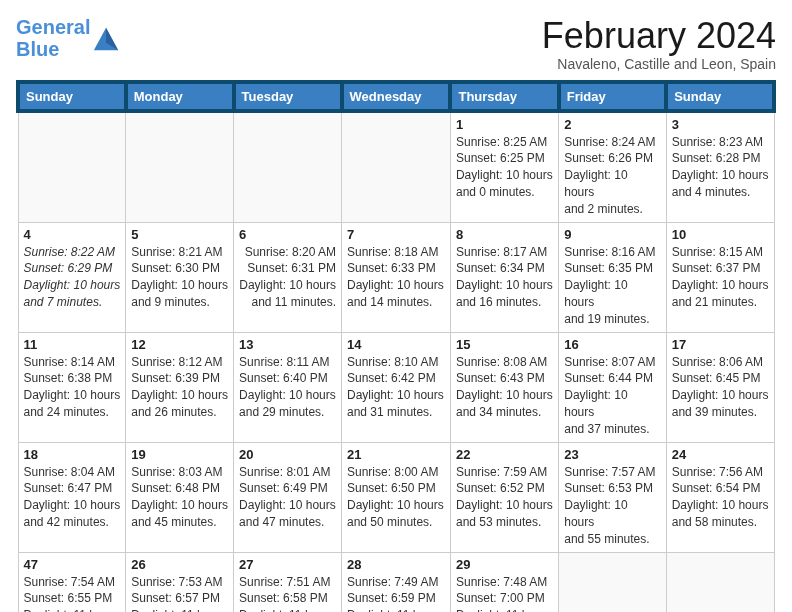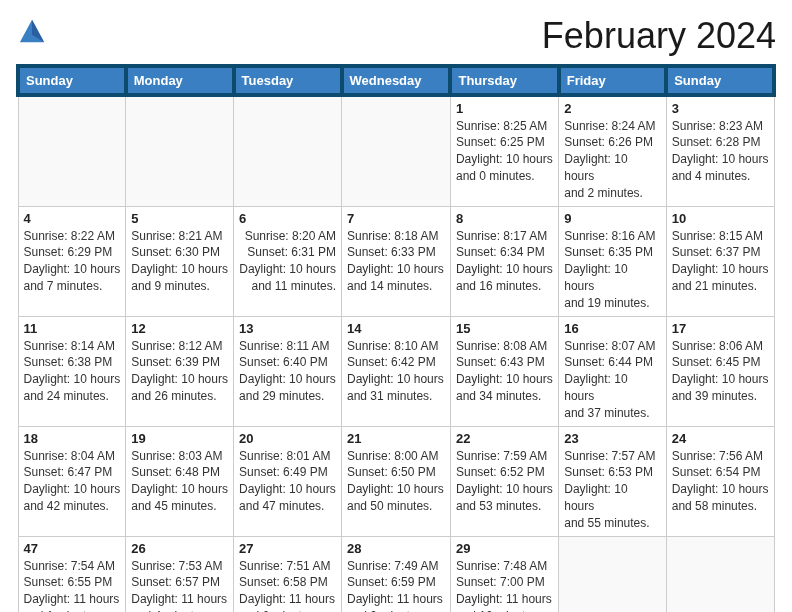--- a/index.html
+++ b/index.html
@@ -82,27 +82,34 @@
       font-size: 12px;
       line-height: 1.4;
       color: #333;
     }
   </style>
 </head>
 <body>
 
 <div class="header-logo">
   <div class="logo-area">
+    <div>
+      <div class="logo-text">
+        <span>General</span><br>
+        <span style="color:#4a90d9">Blue</span>
+      </div>
+    </div>
     <svg class="logo-icon" viewBox="0 0 30 30">
       <polygon points="2,28 15,4 28,28" fill="#3a7fc1"></polygon>
       <polygon points="15,4 28,28 15,20" fill="#2a5fa0"></polygon>
     </svg>
   </div>
   <div class="title-area">
     <div class="month-title">February 2024</div>
+    <div class="subtitle">Navaleno, Castille and Leon, Spain</div>
   </div>
 </div>
 
 <table>
   <thead>
     <tr>
     <th>Sunday</th>
         <th>Monday</th>
         <th>Tuesday</th>
         <th>Wednesday</th>
@@ -135,21 +142,21 @@
           <span class="day-num">3</span>
           <div class="day-info" style="white-space: pre-line;">Sunrise: 8:23 AM
 Sunset: 6:28 PM
 Daylight: 10 hours
 and 4 minutes.</div>
         </td>
       </tr>
       <tr>
         <td>
           <span class="day-num">4</span>
-          <div class="day-info" style="white-space: pre-line;">Sunrise: 8:22 AM
+          <div class="day-info" style="white-space: pre-line; font-style: italic;">Sunrise: 8:22 AM
 Sunset: 6:29 PM
 Daylight: 10 hours
 and 7 minutes.</div>
         </td>
         <td>
           <span class="day-num">5</span>
           <div class="day-info" style="white-space: pre-line;">Sunrise: 8:21 AM
 Sunset: 6:30 PM
 Daylight: 10 hours
 and 9 minutes.</div>

